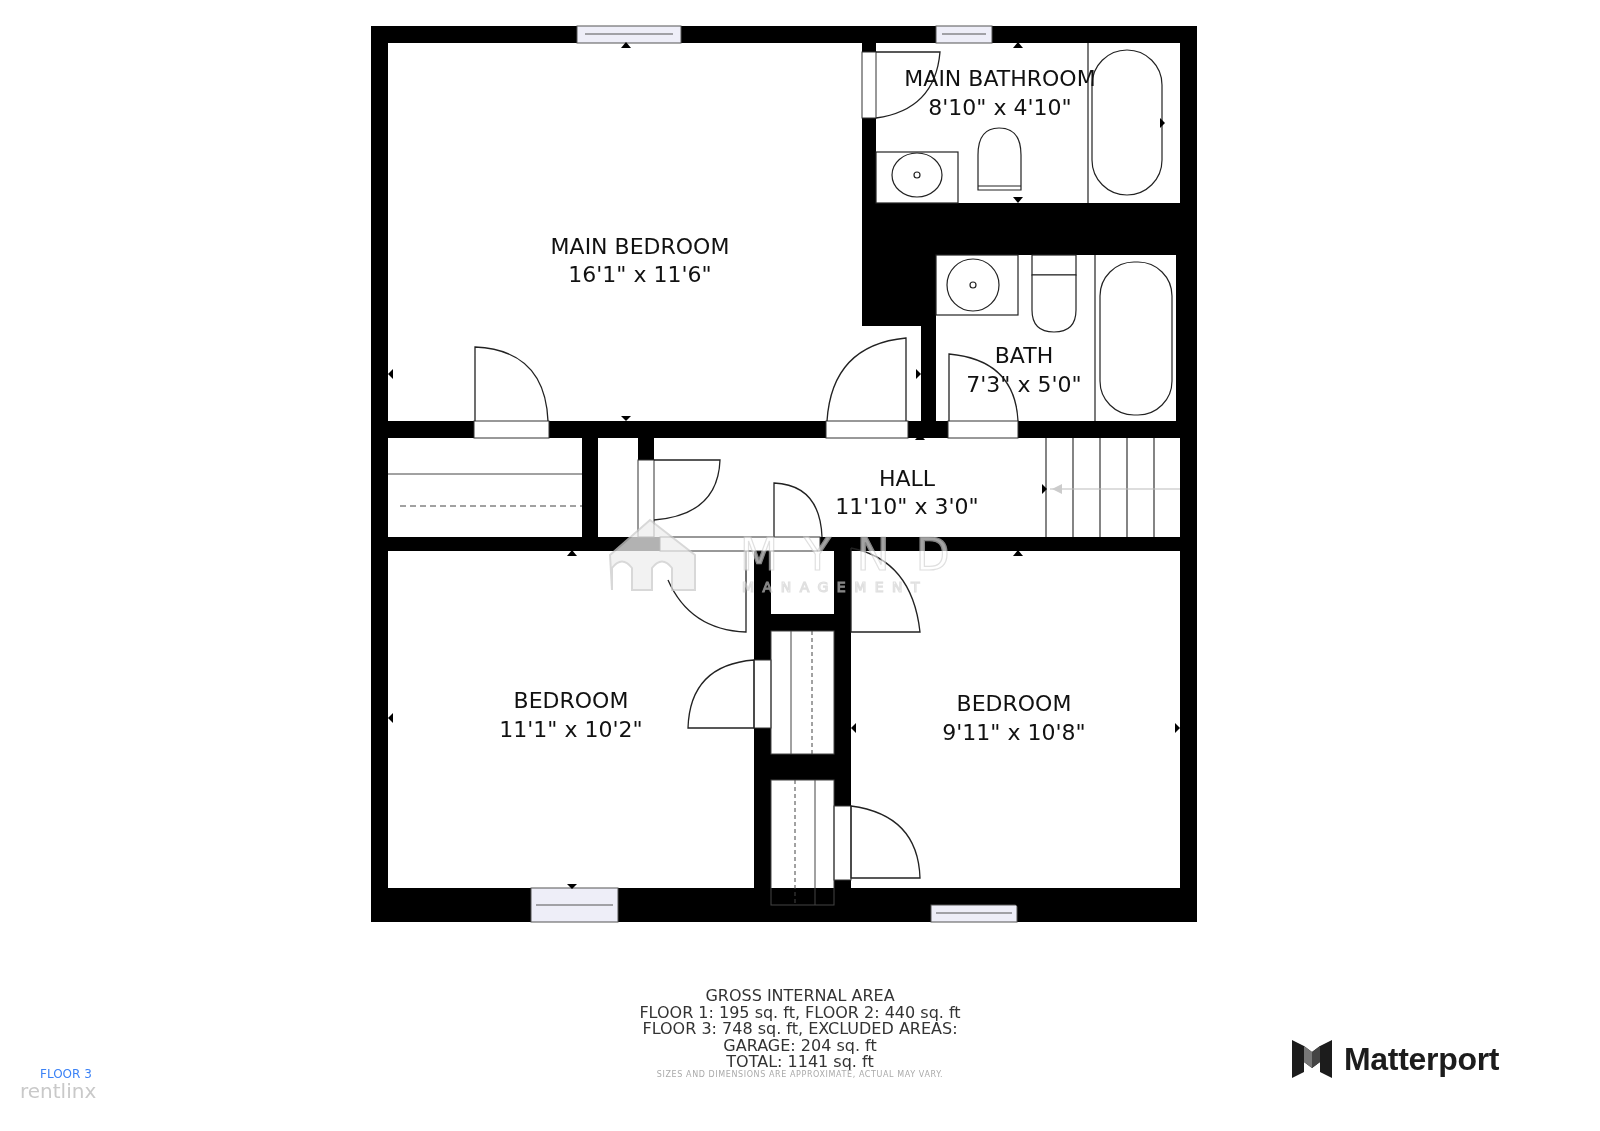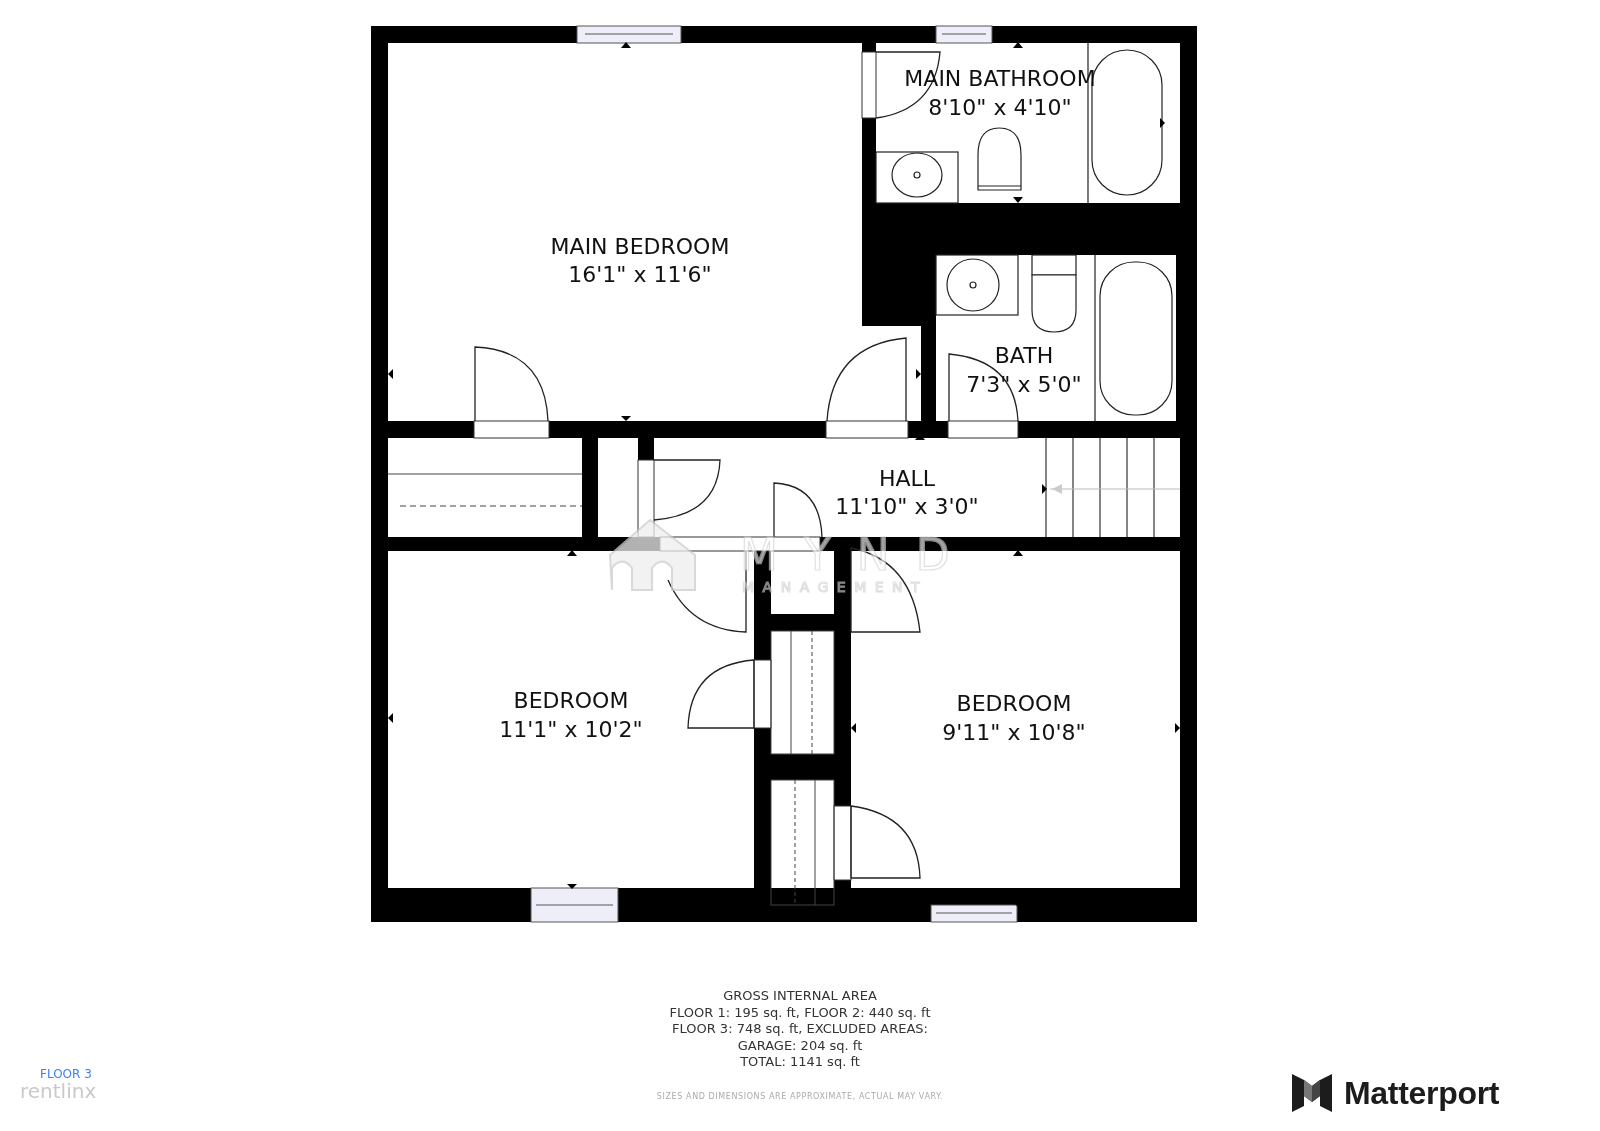--- a/index.html
+++ b/index.html
@@ -1,23 +1,23 @@
 <!DOCTYPE html>
 <html><head>
 <meta charset="utf-8">
 <style>
   html, body { margin:0; padding:0; background:#ffffff; }
   body { width:1600px; height:1131px; position:relative; overflow:hidden; font-family:"DejaVu Sans", sans-serif; }
   #plan { position:absolute; left:0; top:0; width:1600px; height:1131px; }
   .room-label { font-family:"DejaVu Sans", sans-serif; font-size:22px; fill:#111; text-anchor:middle; }
-  .area-block { position:absolute; left:590px; top:988px; width:420px; text-align:center; font-family:"DejaVu Sans", sans-serif; font-size:13px; color:#333; line-height:16.5px; }
-  .disclaimer { position:absolute; left:590px; top:1092px; width:420px; text-align:center; font-family:"DejaVu Sans", sans-serif; font-size:8px; color:#aaa; letter-spacing:0.6px; }
+  .area-block { position:absolute; left:590px; top:988px; width:420px; text-align:center; font-family:"DejaVu Sans", sans-serif; font-size:16px; color:#333; line-height:16.5px; }
+  .disclaimer { position:absolute; left:590px; top:1070px; width:420px; text-align:center; font-family:"DejaVu Sans", sans-serif; font-size:8px; color:#aaa; letter-spacing:0.6px; }
   .floor-label { position:absolute; left:40px; top:1067px; font-family:"DejaVu Sans", sans-serif; font-size:12px; color:#3b82f6; }
   .rentlinx { position:absolute; left:20px; top:1079px; font-family:"DejaVu Sans", sans-serif; font-size:20px; color:#c9c9c9; }
-  .brand { position:absolute; left:1290px; top:1038px; display:flex; align-items:center; gap:10px;margin-top:34px; }
+  .brand { position:absolute; left:1290px; top:1038px; display:flex; align-items:center; gap:10px; }
   .brand-text { font-family:"Liberation Sans", sans-serif; font-weight:bold; font-size:32px; color:#1c1c1c; letter-spacing:-0.3px; }
   .watermark-text { font-family:"DejaVu Sans", sans-serif; fill:#ffffff; stroke:#cfcfcf; stroke-width:1.2; opacity:0.85; }
 </style>
 </head>
 <body>
 
 <svg id="plan" viewBox="0 0 1600 1131" xmlns="http://www.w3.org/2000/svg">
 
   <g fill="#000">
 

